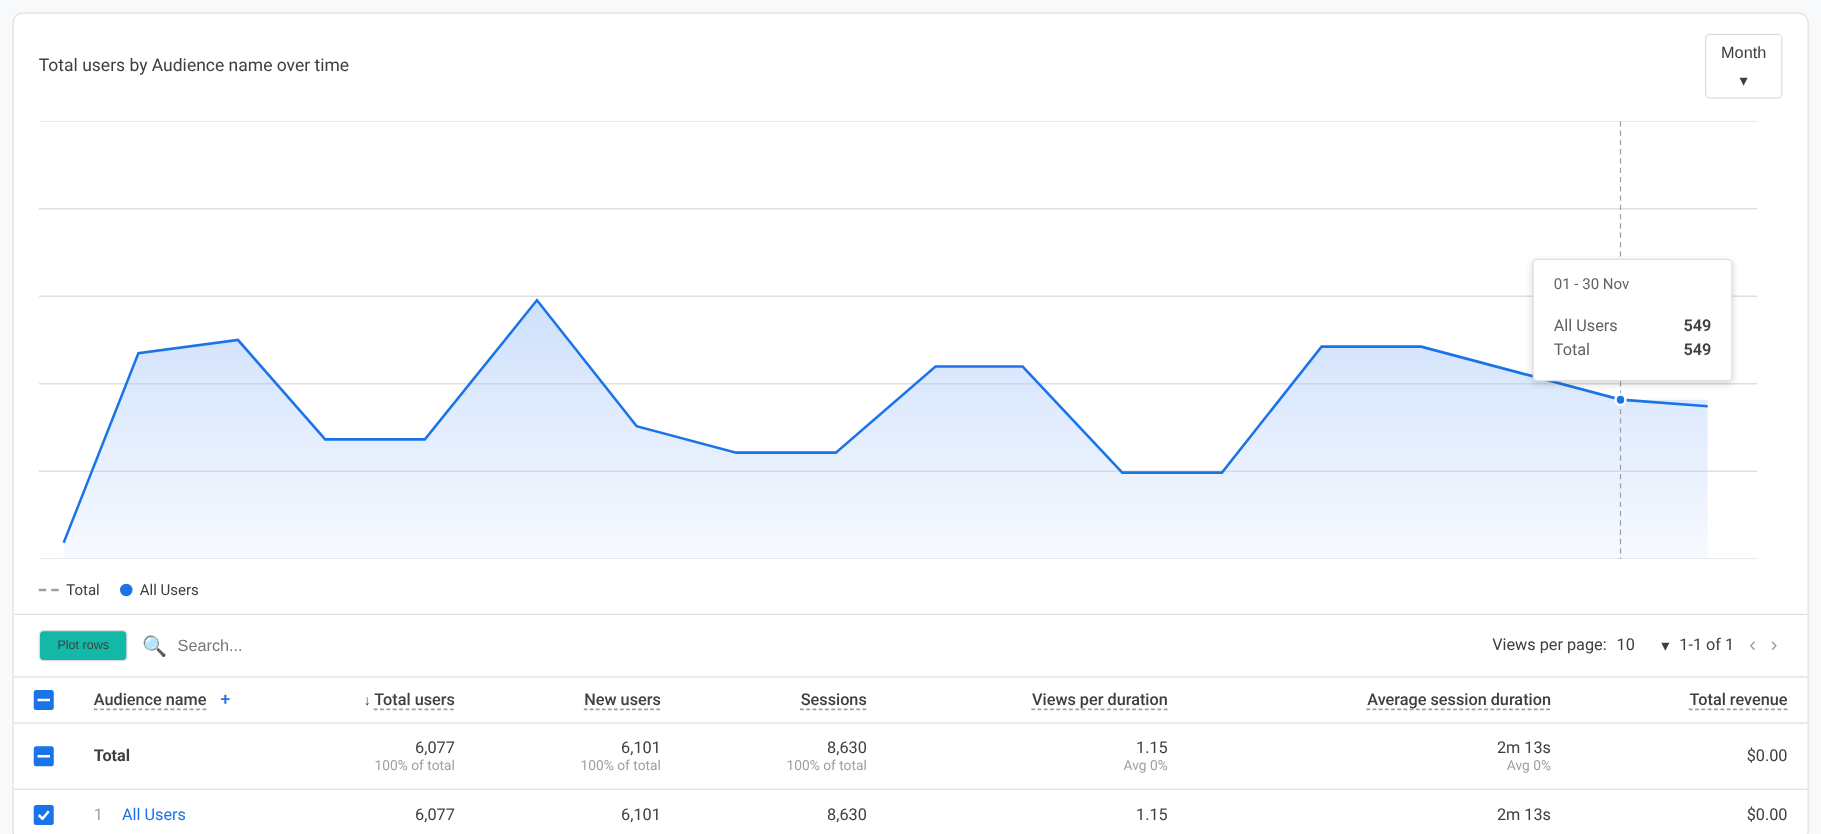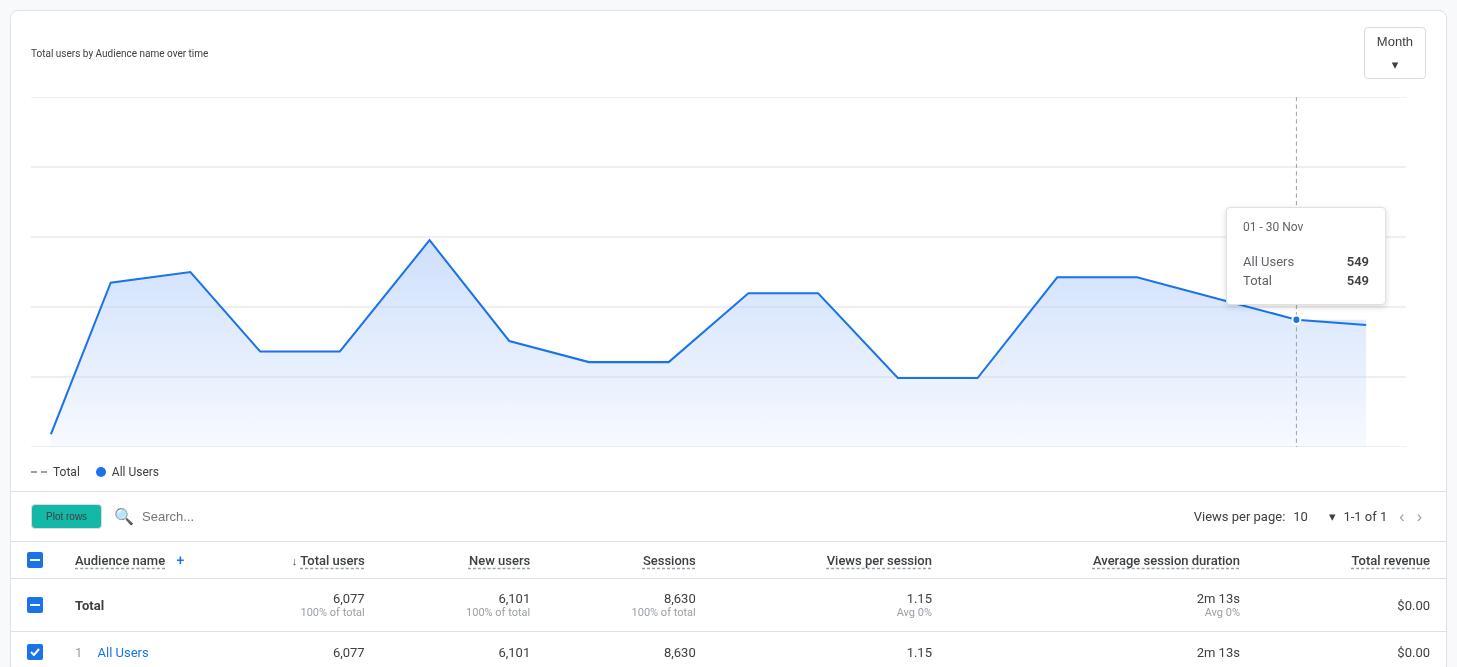--- a/index.html
+++ b/index.html
@@ -17,21 +17,21 @@
       padding: 0;
       overflow: hidden;
     }
     .chart-header {
       display: flex;
       justify-content: space-between;
       align-items: center;
       padding: 16px 20px 8px 20px;
     }
     .chart-title {
-      font-size: 10px;
+      font-size: 14px;
       color: #3c4043;
       font-weight: 400;
     }
     .period-selector {
       display: flex;
       align-items: center;
       border: 1px solid #dadce0;
       border-radius: 4px;
       padding: 6px 12px;
       cursor: pointer;
@@ -389,21 +389,21 @@
           <span class="sort-arrow">↓</span>
           <span class="underline">Total users</span>
         </th>
         <th>
           <span class="underline">New users</span>
         </th>
         <th>
           <span class="underline">Sessions</span>
         </th>
         <th>
-          <span class="underline">Views per session</span>
+          <span class="underline">Views per duration</span>
         </th>
         <th>
           <span class="underline">Average session duration</span>
         </th>
         <th>
           <span class="underline">Total revenue</span>
         </th>
       </tr>
     </thead>
     <tbody>

